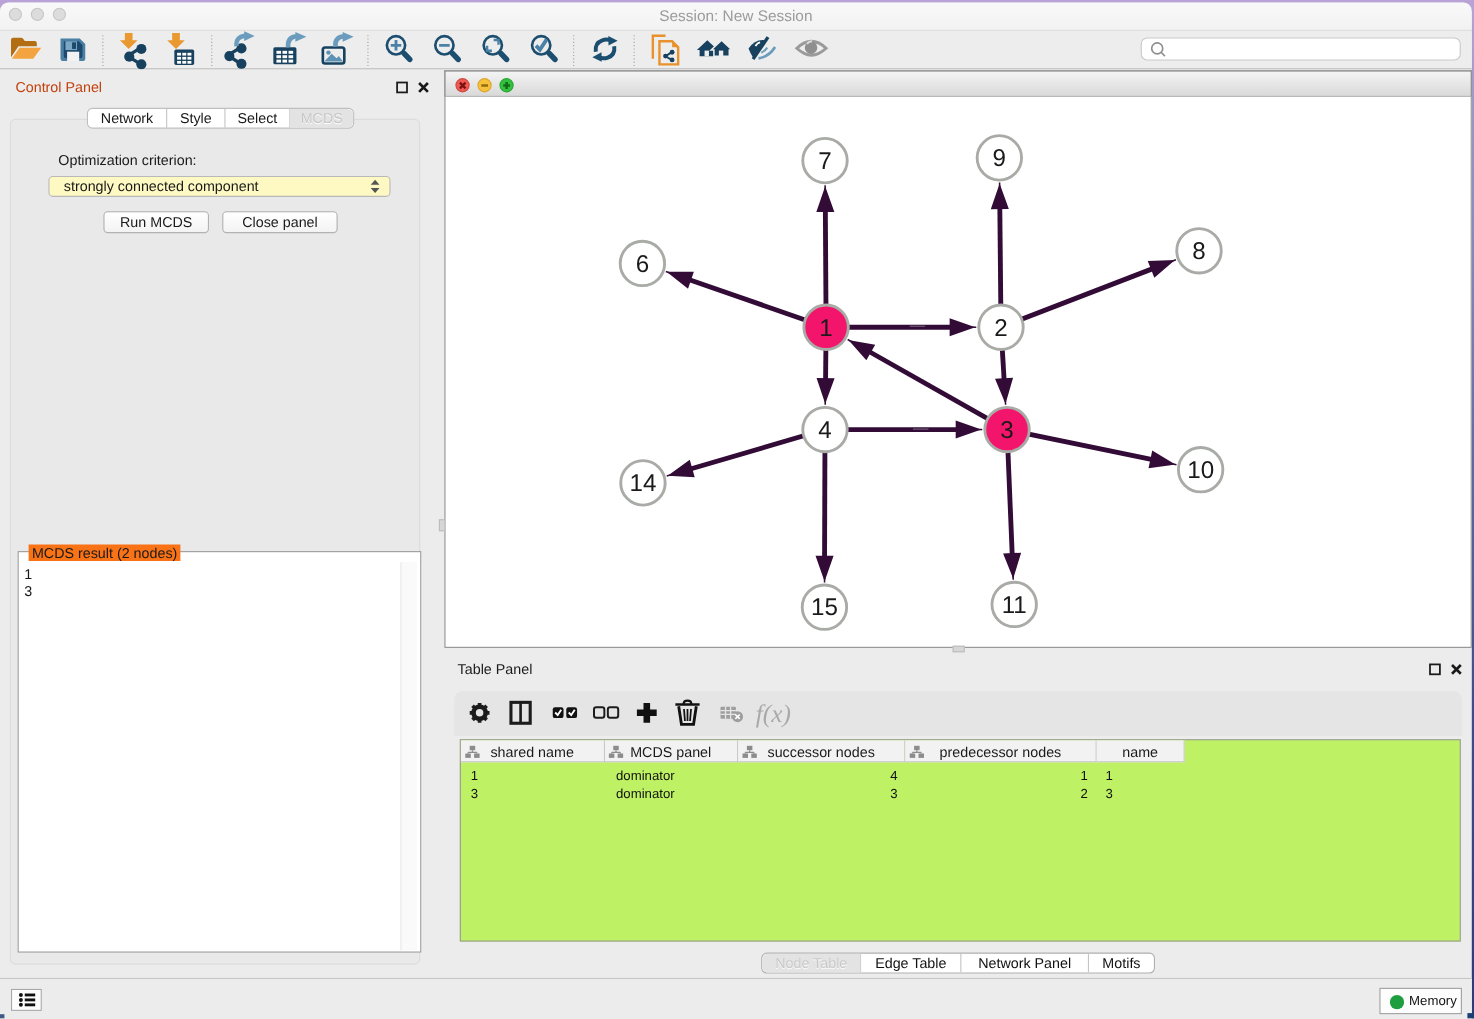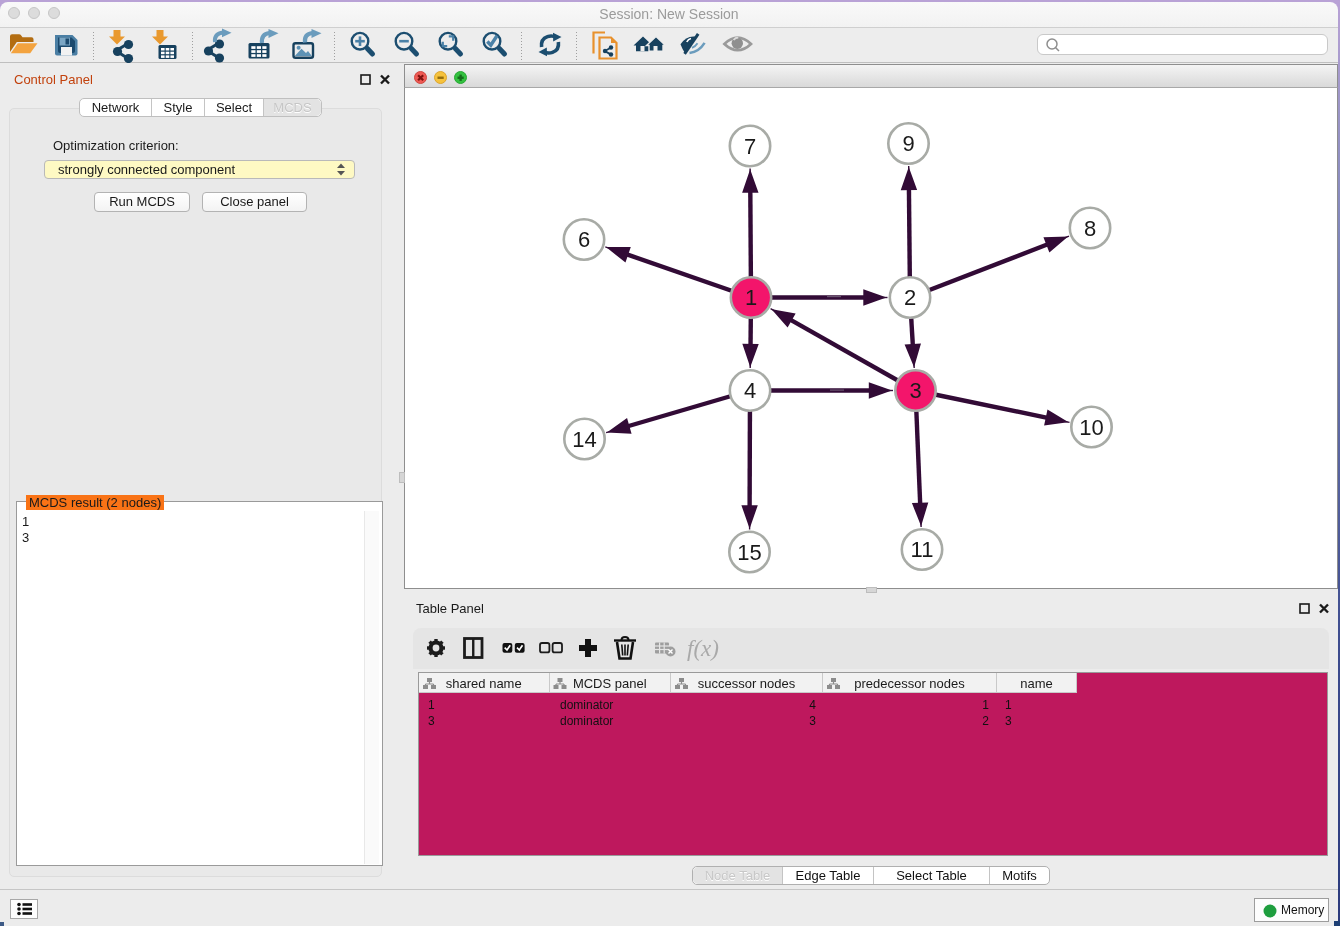--- a/index.html
+++ b/index.html
@@ -45,21 +45,21 @@
   #nethead { left:404px; top:64px; width:934px; height:24px;
      background:linear-gradient(#f4f4f4,#d9d9d9); border:1px solid #8e8e8e; border-bottom:1px solid #a8a8a8; z-index:2;}
   #netTitle { position:absolute; top:4px; left:0; width:100%; text-align:center; font-size:13px; font-weight:bold; color:#111; }
   .mtl { position:absolute; top:5.5px; width:13px; height:13px; border-radius:50%; }
   
   #divH1 { left:399px; top:472px; width:6px; height:11px; background:#d6d6d6; border:1px solid #bdbdbd; z-index:4;}
   #divH2 { left:866px; top:587px; width:11px; height:6px; background:#d6d6d6; border:1px solid #bdbdbd; z-index:4;}
   
   #tpHead { left:416px; top:601px; font-size:13px; color:#1a1a1a; z-index:2;}
   #tpToolbar { left:413px; top:628px; width:916px; height:41px; background:#e5e5e5; border-radius:8px 8px 0 0; z-index:1;}
-  #tpTable { left:418px; top:672px; width:910px; height:184px; background:#be185d; border:1px solid #9a9a9a; z-index:2;}
+  #tpTable { left:418px; top:672px; width:910px; height:184px; background:#bef264; border:1px solid #9a9a9a; z-index:2;}
   .th { position:absolute; top:0; height:20px; background:#f2f2f2; border-right:1px solid #c9c9c9;
      border-bottom:1px solid #c9c9c9; font-size:13px; color:#1a1a1a; text-align:center; line-height:22px; }
   .td { position:absolute; font-size:12px; color:#111; }
   
   #btmTabs { left:692px; top:866px; height:19px; background:#fff; border:1px solid #b0b0b0;
      border-radius:5px; z-index:2; display:flex; font-size:13px; color:#111; text-align:center;}
   #btmTabs div { border-right:1px solid #c4c4c4; line-height:17px; }
   #btmTabs div:last-child { border-right:none; border-radius:0 5px 5px 0;}
   
   #statusbar { left:0; top:889px; width:1338px; height:37px; background:#ececec; border-top:1px solid #c6c6c6; z-index:1;}
@@ -443,21 +443,21 @@
   <div class="td" style="left:586px;top:25px;">1</div>
   <div class="td" style="left:9px;top:41px;">3</div>
   <div class="td" style="left:141px;top:41px;">dominator</div>
   <div class="td" style="left:252px;top:41px;width:145px;text-align:right;">3</div>
   <div class="td" style="left:404px;top:41px;width:166px;text-align:right;">2</div>
   <div class="td" style="left:586px;top:41px;">3</div>
 </div>
 <div class="abs" id="btmTabs">
   <div style="width:90px;background:#e3e3e3;color:#c8c8c8;text-shadow:0 1px 0 #fff;border-radius:5px 0 0 5px;">Node Table</div>
   <div style="width:91px;">Edge Table</div>
-  <div style="width:116px;">Select Table</div>
+  <div style="width:116px;">Network Panel</div>
   <div style="width:59px;">Motifs</div>
 </div>
 
 <div class="abs" id="statusbar">
   <div id="listBtn">
     <svg width="26" height="18" style="position:absolute;left:1px;top:0px;">
       <g fill="#111">
         <circle cx="7" cy="4.5" r="1.8"></circle>
           <circle cx="7" cy="9" r="1.8"></circle>
           <circle cx="7" cy="13.5" r="1.8"></circle>

